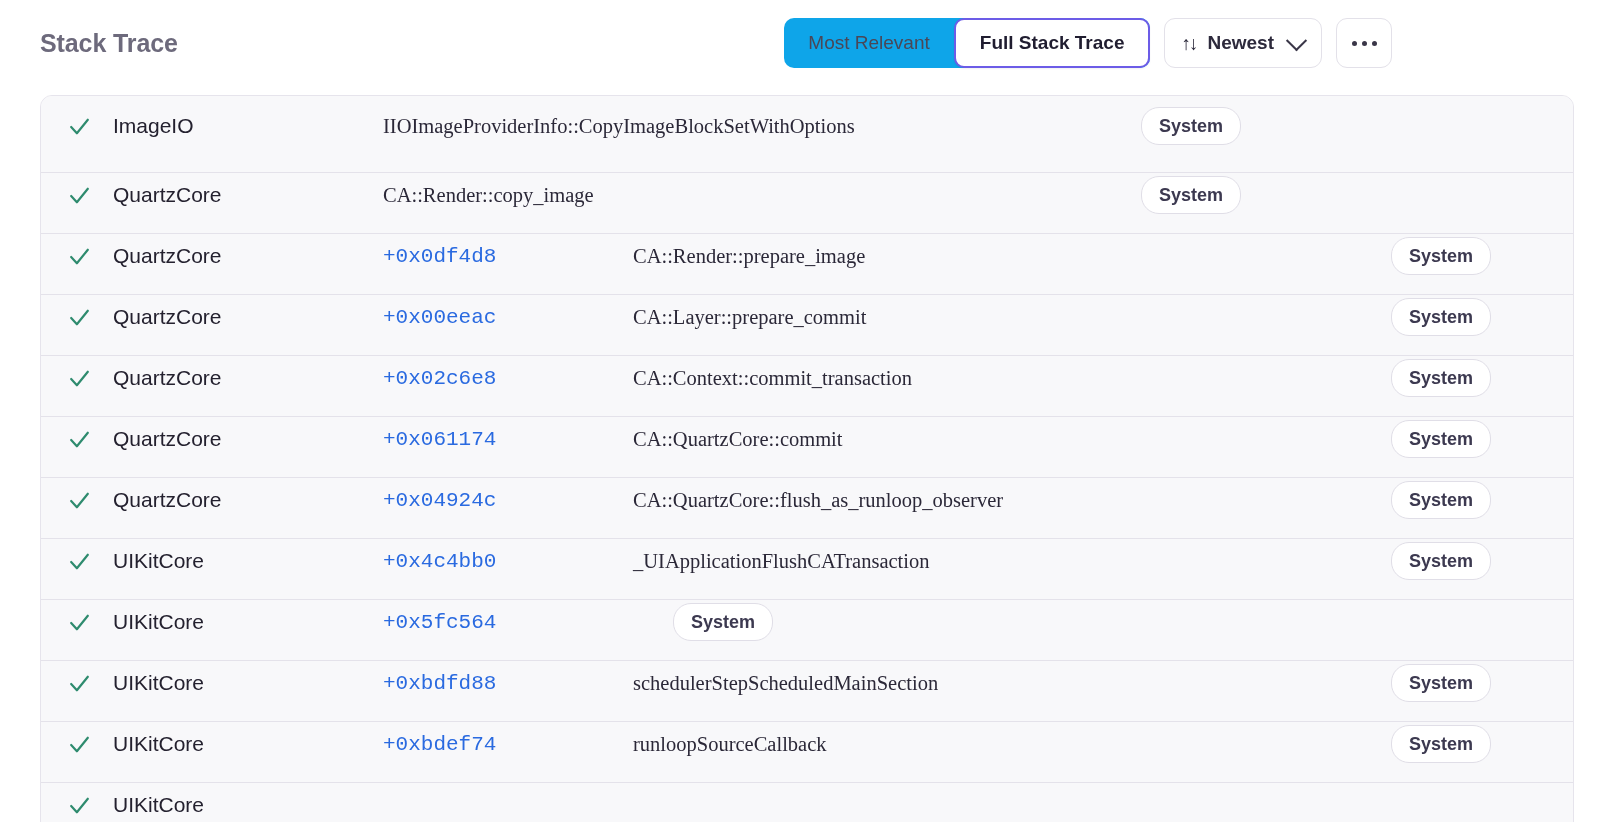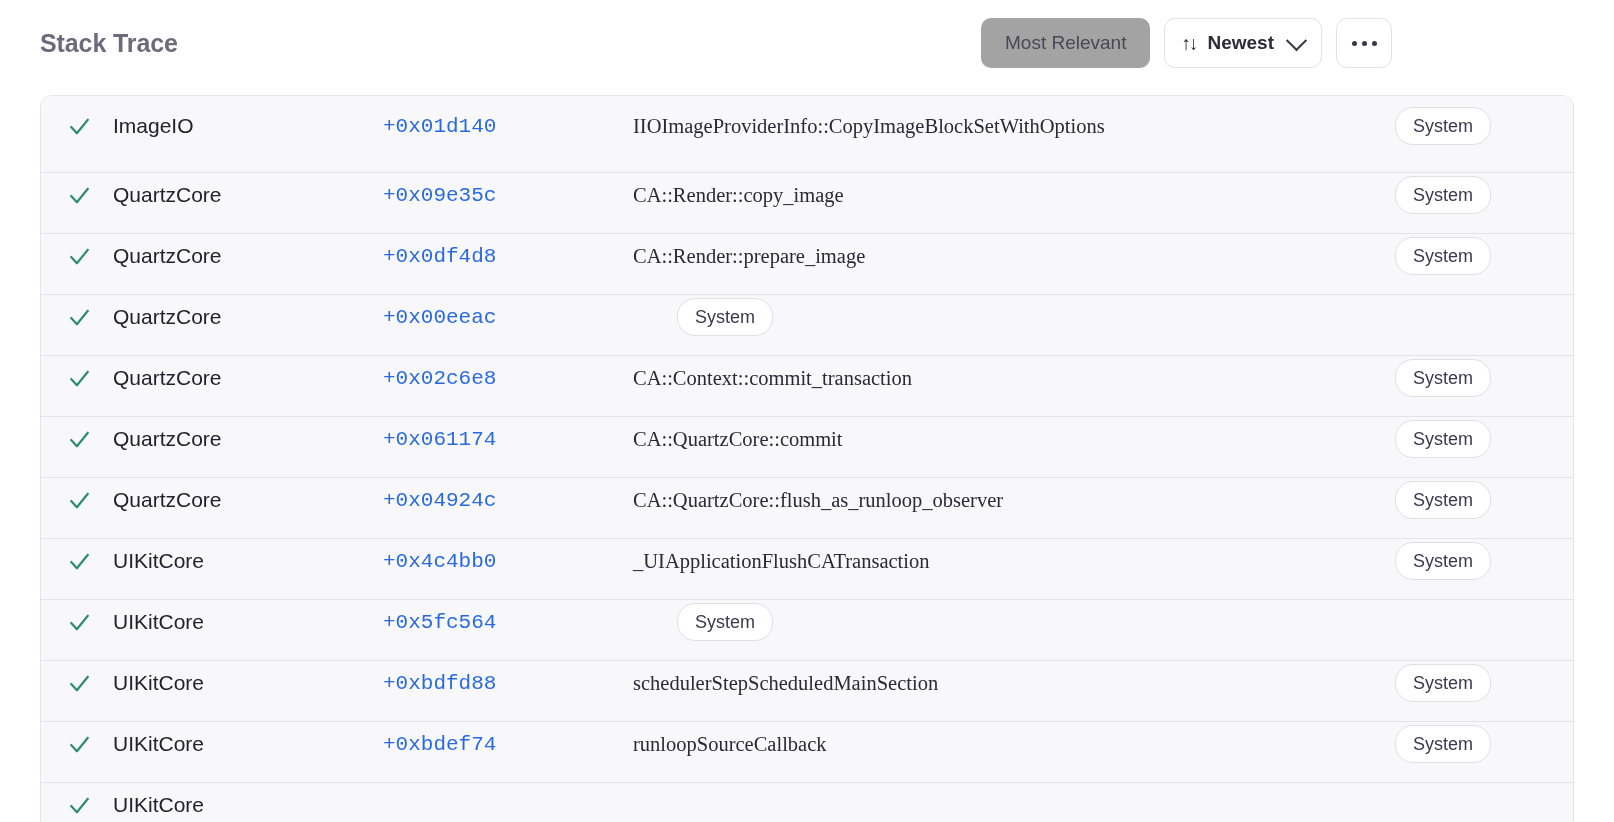--- a/index.html
+++ b/index.html
@@ -48,21 +48,21 @@
   .header-controls {
     display: flex;
     align-items: center;
     gap: 14px;
   }
 
   
   .segmented {
     display: flex;
     align-items: center;
-    background: #a3a3a3;
+    background: #0ea5e9;
     border-radius: 10px;
     height: 50px;
     position: relative;
     box-sizing: border-box;
   }
   .seg-btn {
     height: 50px;
     display: flex;
     align-items: center;
     justify-content: center;
@@ -220,35 +220,37 @@
     align-items: center;
     justify-content: center;
     height: 36px;
     padding: 0 17px;
     border: 1.5px solid #e0dee7;
     border-radius: 18px;
     background: #ffffff;
     font-size: 18px;
     color: #3c3950;
     white-space: nowrap;
+    font-weight: bold;
   }
 </style>
 </head>
 <body>
 
 <div class="page">
 
   <div class="header">
 
     <div class="page-title">Stack Trace</div>
 
     <div class="header-controls">
 
       <div class="segmented">
         <button class="seg-btn">Most Relevant</button>
+        <button class="seg-btn active">Full Stack Trace</button>
       </div>
 
       <button class="sort-btn">
         <span class="sort-icon">↑↓</span>
         <span>Newest</span>
         <span class="chev"></span>
       </button>
 
       <button class="more-btn">
         <span class="dot"></span>
@@ -260,34 +262,32 @@
   </div>
 
   <div class="trace-card" id="trace-card">
       <div class="frame-row tall">
         <div class="check-cell">
           <svg class="check-icon" viewBox="0 0 24 24" fill="none">
             <path d="M4 12.5 L9.5 18.5 L20 5.5" stroke="#2e8b6e" stroke-width="2.1" stroke-linecap="round" stroke-linejoin="round"></path>
           </svg>
         </div>
         <div class="pkg-cell">ImageIO</div>
-        <div class="offset-cell">+0x01d140</div>
         <div class="symbol-cell">IIOImageProviderInfo::CopyImageBlockSetWithOptions</div>
         <div class="badge-cell">
           <span class="badge">System</span>
         </div>
       </div>
       <div class="frame-row">
         <div class="check-cell">
           <svg class="check-icon" viewBox="0 0 24 24" fill="none">
             <path d="M4 12.5 L9.5 18.5 L20 5.5" stroke="#2e8b6e" stroke-width="2.1" stroke-linecap="round" stroke-linejoin="round"></path>
           </svg>
         </div>
         <div class="pkg-cell">QuartzCore</div>
-        <div class="offset-cell">+0x09e35c</div>
         <div class="symbol-cell">CA::Render::copy_image</div>
         <div class="badge-cell">
           <span class="badge">System</span>
         </div>
       </div>
       <div class="frame-row">
         <div class="check-cell">
           <svg class="check-icon" viewBox="0 0 24 24" fill="none">
             <path d="M4 12.5 L9.5 18.5 L20 5.5" stroke="#2e8b6e" stroke-width="2.1" stroke-linecap="round" stroke-linejoin="round"></path>
           </svg>
@@ -300,20 +300,21 @@
         </div>
       </div>
       <div class="frame-row">
         <div class="check-cell">
           <svg class="check-icon" viewBox="0 0 24 24" fill="none">
             <path d="M4 12.5 L9.5 18.5 L20 5.5" stroke="#2e8b6e" stroke-width="2.1" stroke-linecap="round" stroke-linejoin="round"></path>
           </svg>
         </div>
         <div class="pkg-cell">QuartzCore</div>
         <div class="offset-cell">+0x00eeac</div>
+        <div class="symbol-cell">CA::Layer::prepare_commit</div>
         <div class="badge-cell">
           <span class="badge">System</span>
         </div>
       </div>
       <div class="frame-row">
         <div class="check-cell">
           <svg class="check-icon" viewBox="0 0 24 24" fill="none">
             <path d="M4 12.5 L9.5 18.5 L20 5.5" stroke="#2e8b6e" stroke-width="2.1" stroke-linecap="round" stroke-linejoin="round"></path>
           </svg>
         </div>

